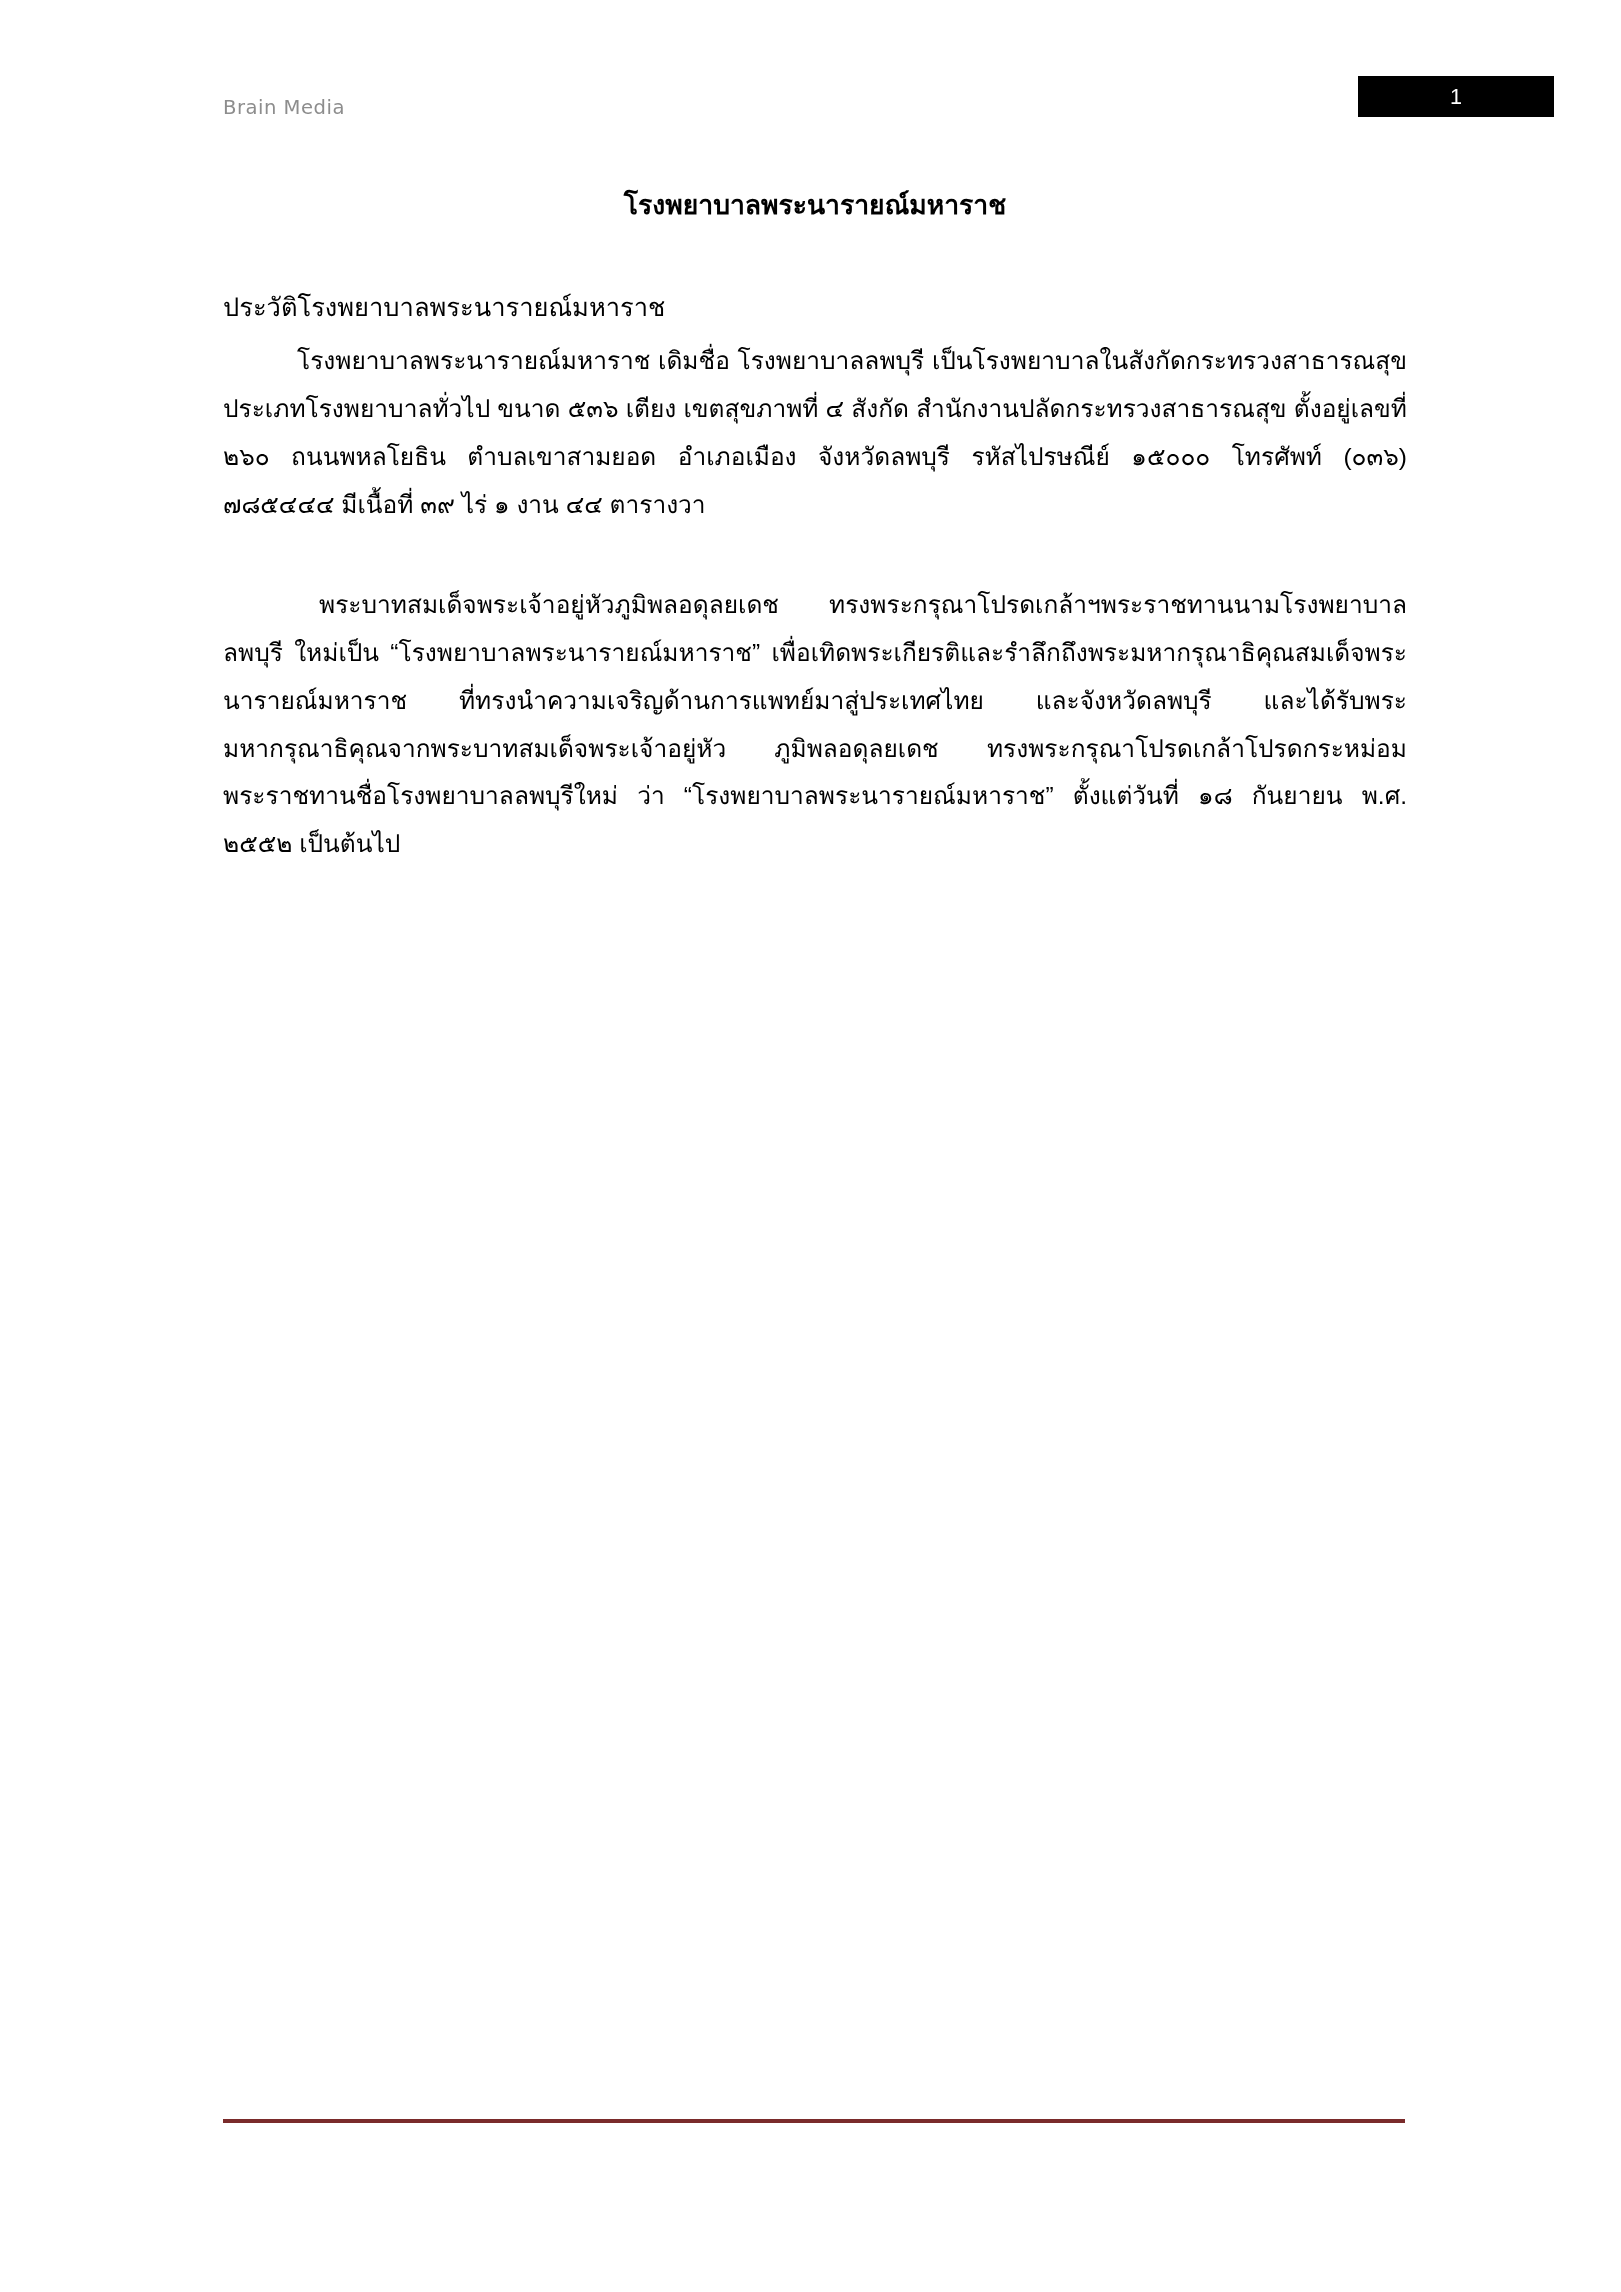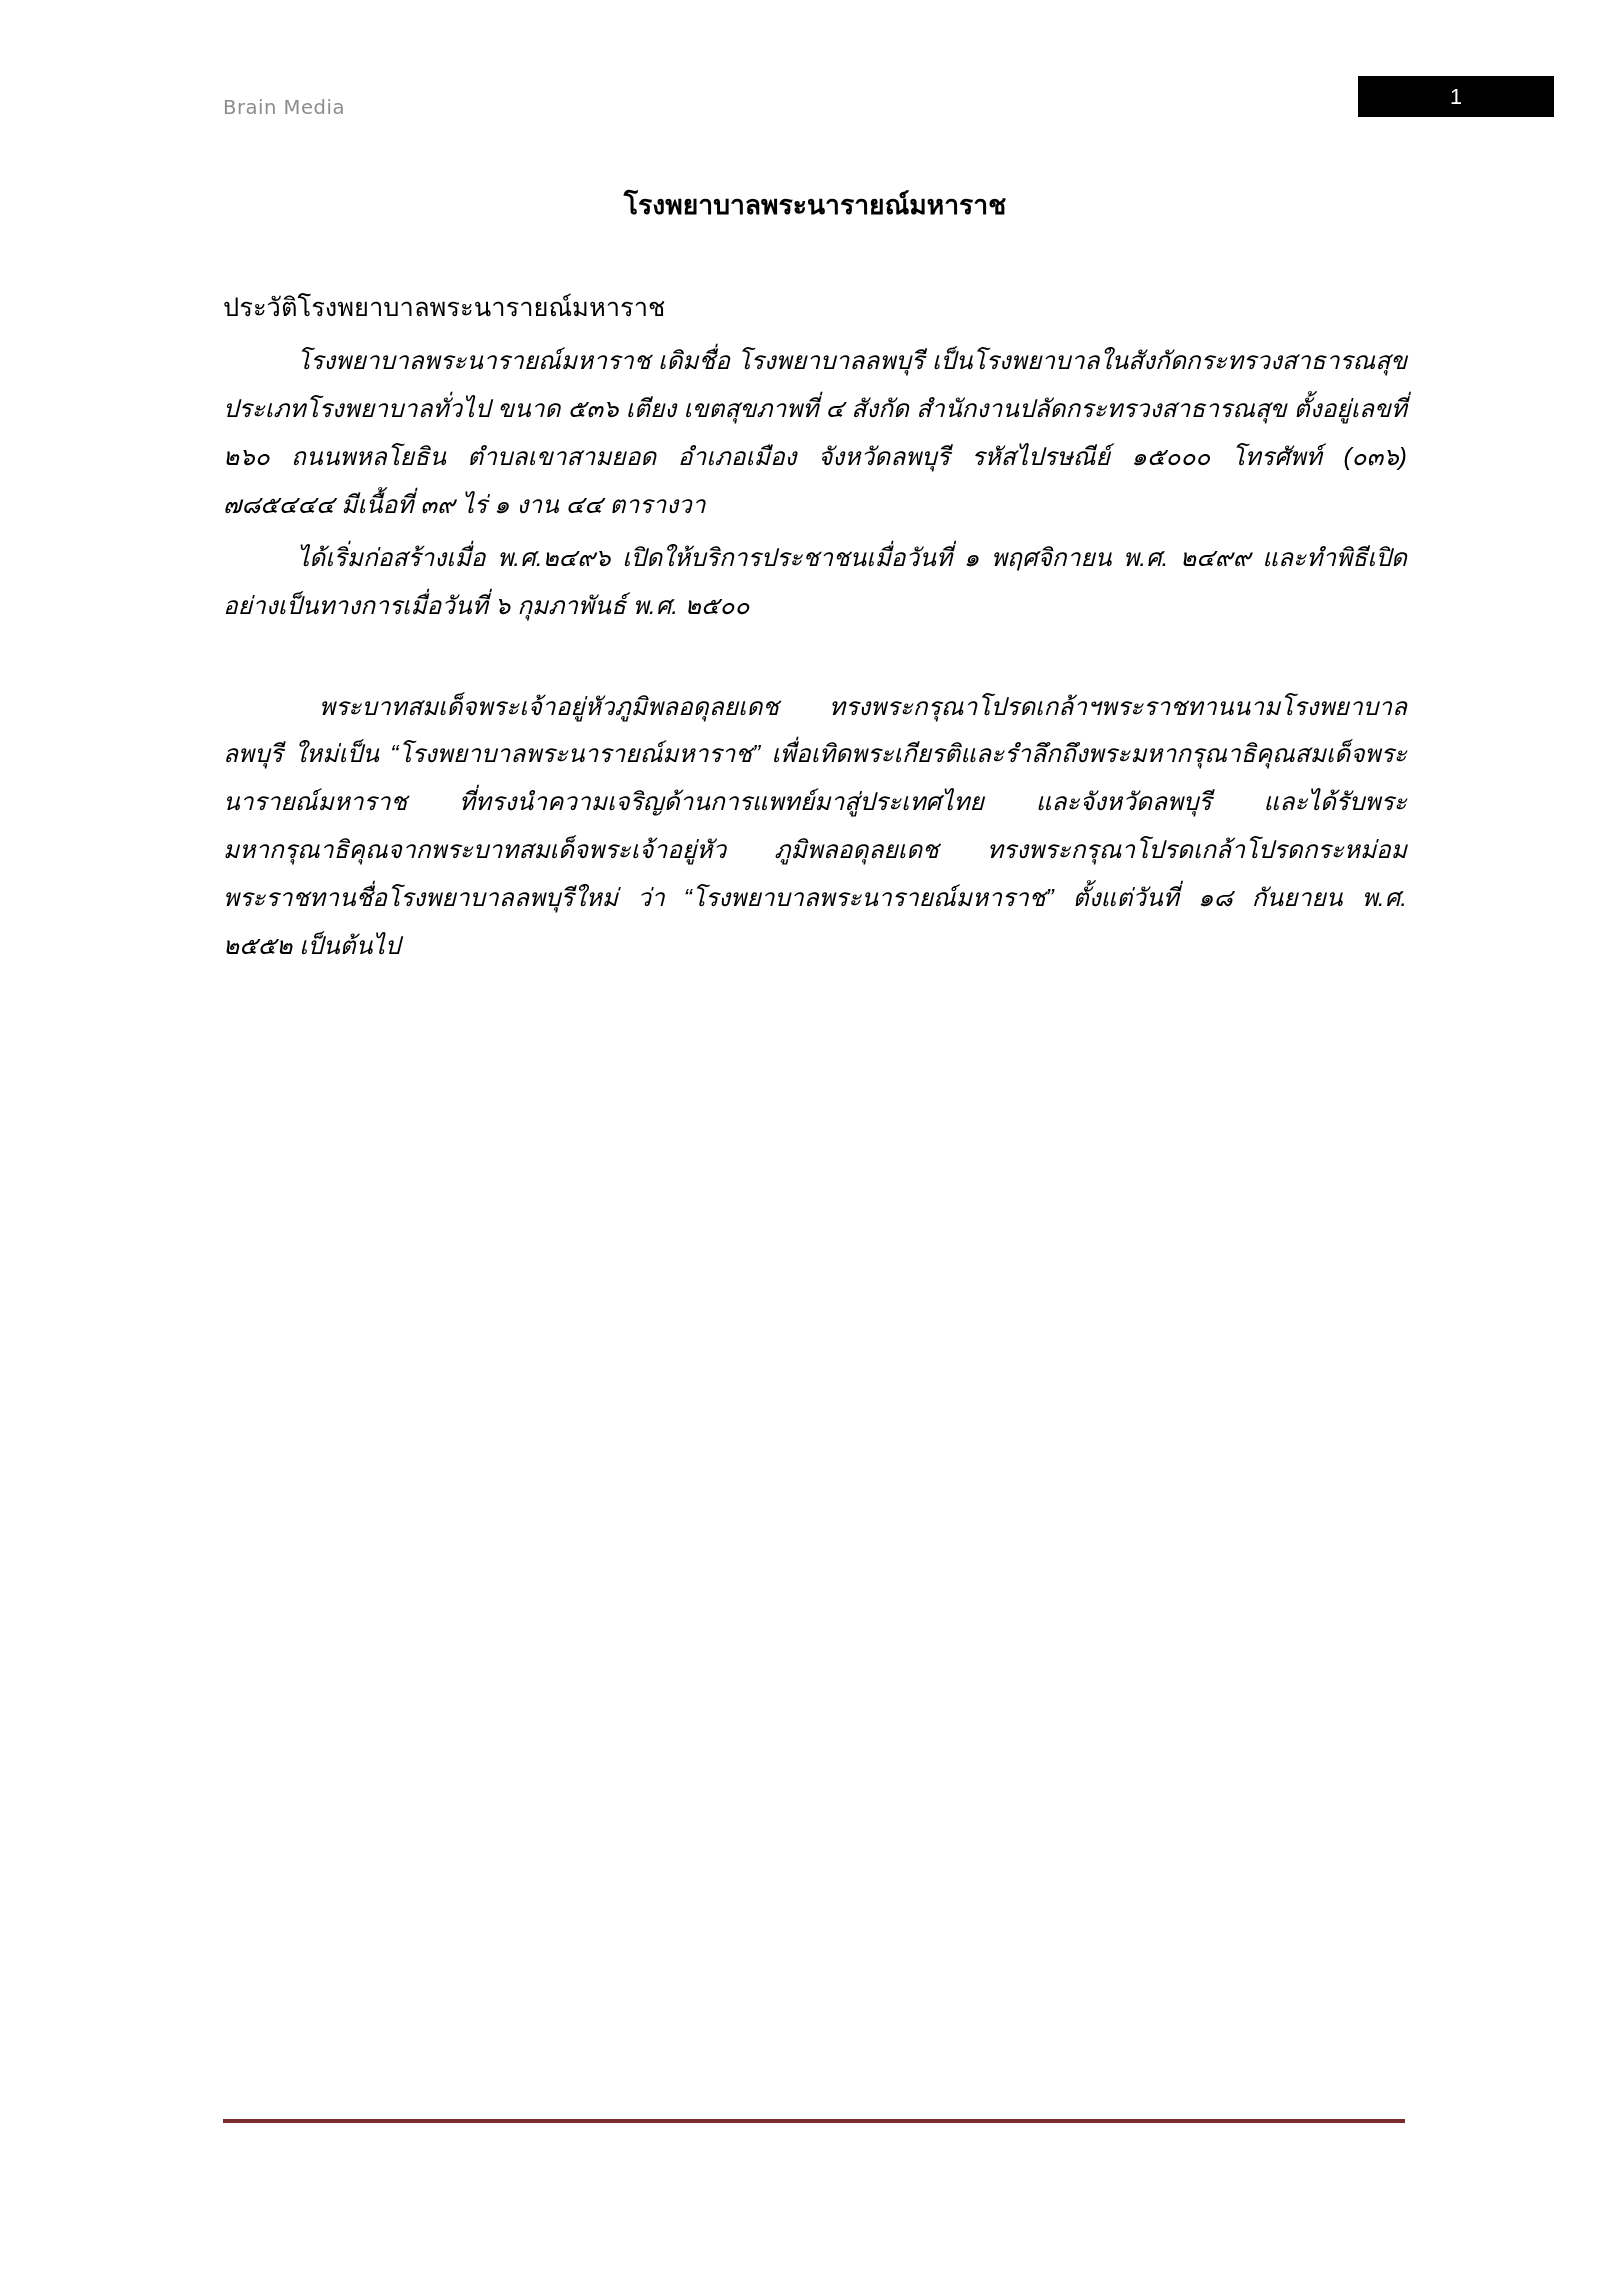--- a/index.html
+++ b/index.html
@@ -70,21 +70,20 @@
   .section-heading.indent-small {
     padding-left: 9.8px;
   }
   p.para {
     font-size: 24.5px;
     line-height: 1.95;
     margin: 0 0 5.9px 0;
     text-align: justify;
     text-justify: inter-word;
     text-indent: 74px;
-    font-style: italic;
   }
   p.para.indent-wide {
     text-indent: 96px;
   }
   .gap-block {
     height: 47px;
   }
 
   
   .footer-rule {
@@ -119,21 +118,20 @@
   <div class="page-number-box">1</div>
 
   <div class="content">
 
     <h1 class="doc-title">โรงพยาบาลพระนารายณ์มหาราช</h1>
 
     <h2 class="section-heading">ประวัติโรงพยาบาลพระนารายณ์มหาราช</h2>
 
     <p class="para">โรงพยาบาลพระนารายณ์มหาราช เดิมชื่อ โรงพยาบาลลพบุรี เป็นโรงพยาบาลในสังกัดกระทรวงสาธารณสุขประเภทโรงพยาบาลทั่วไป ขนาด ๕๓๖ เตียง เขตสุขภาพที่ ๔ สังกัด สำนักงานปลัดกระทรวงสาธารณสุข ตั้งอยู่เลขที่ ๒๖๐ ถนนพหลโยธิน ตำบลเขาสามยอด อำเภอเมือง จังหวัดลพบุรี รหัสไปรษณีย์ ๑๕๐๐๐ โทรศัพท์ (๐๓๖) ๗๘๕๔๔๔ มีเนื้อที่ ๓๙ ไร่ ๑ งาน ๔๔ ตารางวา</p>
 
-    <p class="para">ได้เริ่มก่อสร้างเมื่อ พ.ศ.๒๔๙๖ เปิดให้บริการประชาชนเมื่อวันที่ ๑ พฤศจิกายน พ.ศ. ๒๔๙๙ และทำพิธีเปิดอย่างเป็นทางการเมื่อวันที่ ๖ กุมภาพันธ์ พ.ศ. ๒๕๐๐</p>
 
     <div class="gap-block"></div>
 
 
     <p class="para indent-wide">พระบาทสมเด็จพระเจ้าอยู่หัวภูมิพลอดุลยเดช ทรงพระกรุณาโปรดเกล้าฯพระราชทานนามโรงพยาบาลลพบุรี ใหม่เป็น “โรงพยาบาลพระนารายณ์มหาราช” เพื่อเทิดพระเกียรติและรำลึกถึงพระมหากรุณาธิคุณสมเด็จพระนารายณ์มหาราช ที่ทรงนำความเจริญด้านการแพทย์มาสู่ประเทศไทย และจังหวัดลพบุรี และได้รับพระมหากรุณาธิคุณจากพระบาทสมเด็จพระเจ้าอยู่หัว ภูมิพลอดุลยเดช ทรงพระกรุณาโปรดเกล้าโปรดกระหม่อมพระราชทานชื่อโรงพยาบาลลพบุรีใหม่ ว่า “โรงพยาบาลพระนารายณ์มหาราช” ตั้งแต่วันที่ ๑๘ กันยายน พ.ศ. ๒๕๕๒ เป็นต้นไป</p>
 
   </div>
 
   <div class="footer-rule"></div>
 

